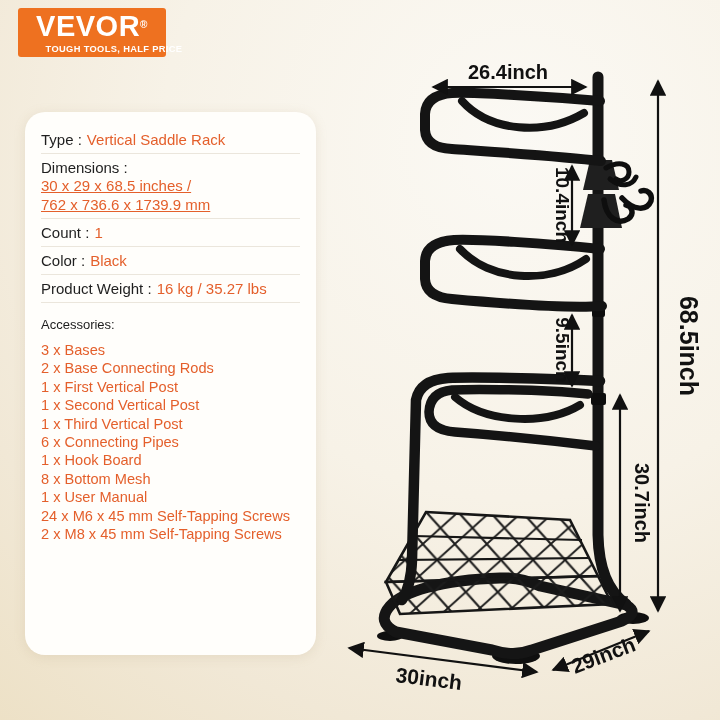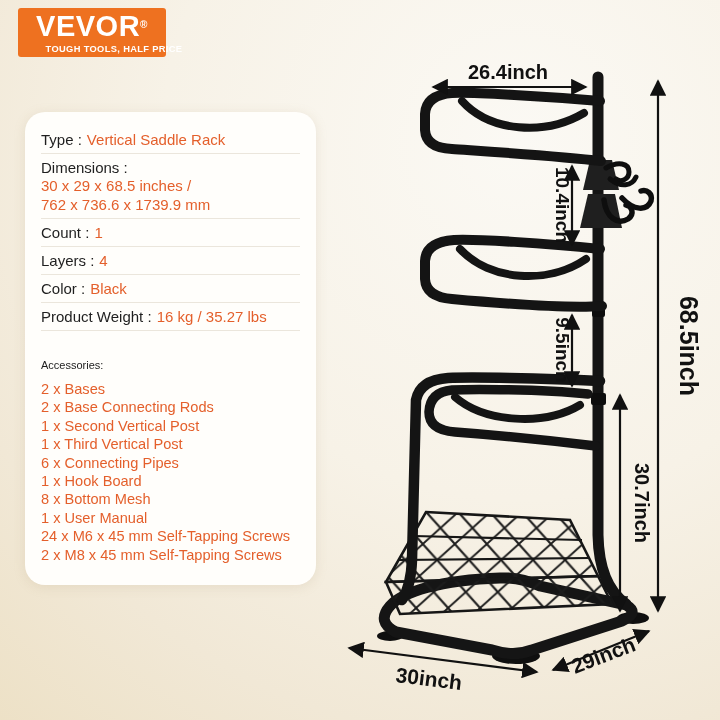--- a/index.html
+++ b/index.html
@@ -11,28 +11,28 @@
   
   .logo{
     position:absolute;left:18px;top:8px;width:148px;height:49px;border-radius:3px;
     background:#ee7120;display:flex;flex-direction:column;align-items:center;justify-content:center;
   }
   .logo .brand{font-size:29px;font-weight:bold;color:#ffffff;line-height:1;letter-spacing:0.5px;}
   .logo .reg{font-size:10px;vertical-align:8px;font-weight:bold;}
   .logo .tagline{font-size:9.3px;font-weight:bold;color:#ffffff;letter-spacing:0.35px;margin-top:3px;white-space:nowrap;margin-left:44px;}
   
   .panel{
-    position:absolute;left:25px;top:112px;width:291px;height:473px;box-sizing:border-box;
+    position:absolute;left:25px;top:112px;width:291px;height:543px;box-sizing:border-box;
     background:#fffefb;border-radius:20px;padding:14px 16px 0 16px;
     box-shadow:0 2px 12px rgba(170,150,110,0.18);
   }
   .spec-row{padding:4.5px 0;border-bottom:1px solid #ebe6dc;font-size:15px;line-height:18px;color:#1f1f1f;white-space:nowrap;}
   .spec-row .val{color:#e45f2b;margin-left:5px;}
-  .spec-row.dims .val{display:block;margin-left:0;margin-top:0.5px;}
-  .acc-heading{margin-top:28px;font-size:11px;color:#1c1c1c;}
+  .spec-row.dims .val{display:block;margin-left:0;margin-top:0.5px;text-decoration:underline;}
+  .acc-heading{margin-top:14px;font-size:13px;color:#1c1c1c;}
   .acc-list{margin-top:9px;color:#e45f2b;font-size:14.6px;line-height:18.4px;}
   .acc-list div{white-space:nowrap;}
   
   .art{position:absolute;left:0;top:0;width:720px;height:720px;}
   .dim-label{font-weight:bold;fill:#111111;font-family:"Liberation Sans","DejaVu Sans",sans-serif;}
 </style>
 </head>
 <body>
 
 <div class="stage">
@@ -43,28 +43,28 @@
   </div>
 
   <div class="panel">
     <div class="spec-row"><span class="lbl">Type :</span><span class="val">Vertical Saddle Rack</span></div>
     <div class="spec-row dims">
       <span class="lbl">Dimensions :</span>
       <span class="val">30 x 29 x 68.5 inches /</span>
       <span class="val">762 x 736.6 x 1739.9 mm</span>
     </div>
     <div class="spec-row"><span class="lbl">Count :</span><span class="val">1</span></div>
-    <div class="spec-row"><span class="lbl">Layers :</span><span class="val">4</span></div>
     <div class="spec-row"><span class="lbl">Color :</span><span class="val">Black</span></div>
     <div class="spec-row"><span class="lbl">Product Weight :</span><span class="val">16 kg / 35.27 lbs</span></div>
 
     <div class="acc-heading">Accessories:</div>
     <div class="acc-list">
-      <div>2 x Bases</div>
+      <div>3 x Bases</div>
       <div>2 x Base Connecting Rods</div>
+      <div>1 x First Vertical Post</div>
       <div>1 x Second Vertical Post</div>
       <div>1 x Third Vertical Post</div>
       <div>6 x Connecting Pipes</div>
       <div>1 x Hook Board</div>
       <div>8 x Bottom Mesh</div>
       <div>1 x User Manual</div>
       <div>24 x M6 x 45 mm Self-Tapping Screws</div>
       <div>2 x M8 x 45 mm Self-Tapping Screws</div>
     </div>
   </div>

